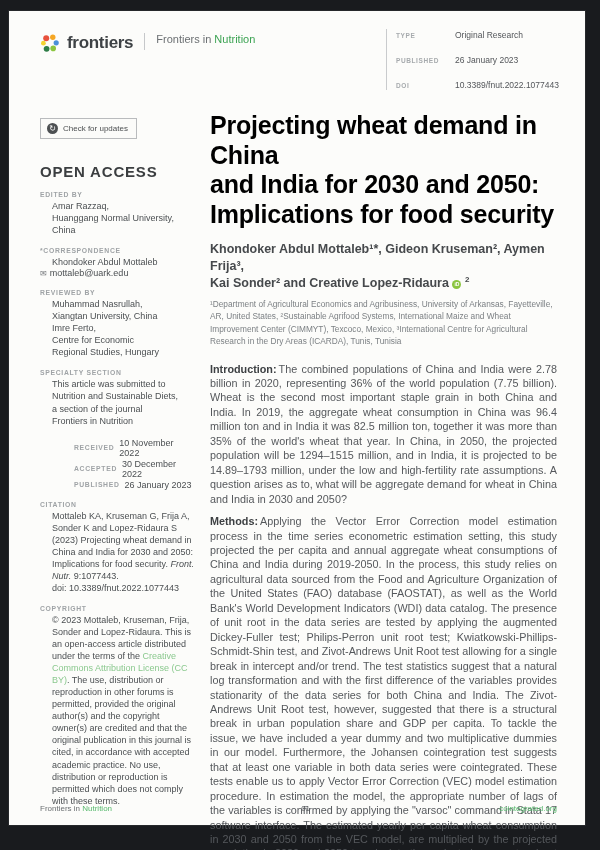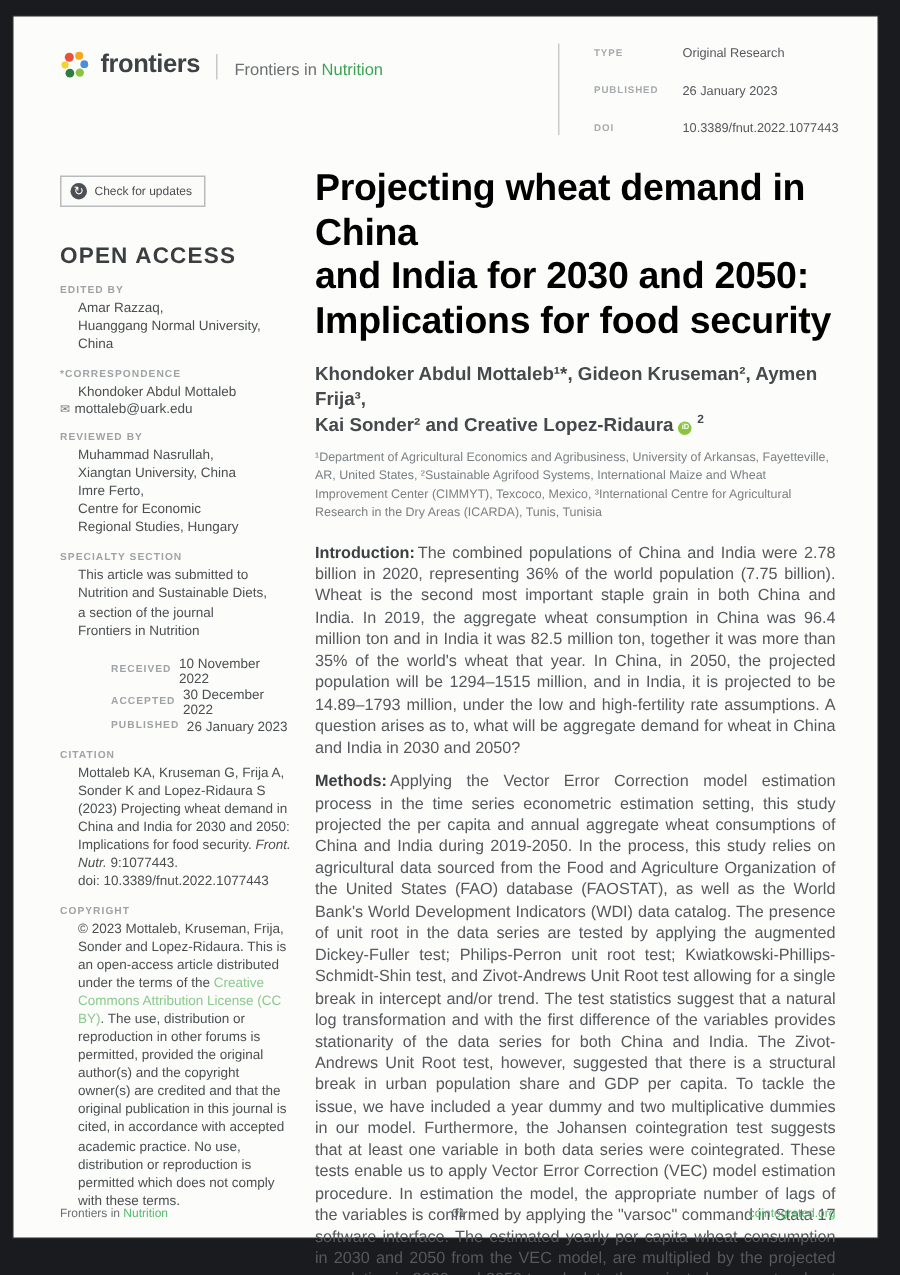--- a/index.html
+++ b/index.html
@@ -15,28 +15,28 @@
     width:576px; height:814px;
     background:#fcfcfa;
     box-shadow:0 0 0 1px #26282b;
   }
 
   
   .page-header {
     position:absolute; left:31px; right:26px; top:18px;
     display:flex; justify-content:space-between; align-items:flex-start;
   }
-  .logo-group { display:flex; align-items:flex-end; gap:7px; margin-top:4px; }
+  .logo-group { display:flex; align-items:flex-start; gap:7px; margin-top:4px; }
   .logo-mark { width:20px; height:20px; }
   .logo-word { font-size:17px; font-weight:bold; color:#3e4245; letter-spacing:-0.3px; }
   .logo-div { width:1px; height:17px; background:#c6c8ca; margin:0 4px; }
   .journal-line { font-size:11px; color:#6b6f72; }
   .journal-line .green { color:#3ca353; }
   .header-meta {
-    border-left:1px solid #c9cbcd; padding-left:23px; padding-top:1px;
+    border-left:1px solid #c9cbcd; padding-left:9px; padding-top:1px;
     display:grid; grid-template-columns:44px auto; row-gap:2px; column-gap:2px;gap:15px;
   }
   .meta-label { font-size:6.5px; letter-spacing:0.6px; color:#a6aaad; font-weight:bold; padding-top:2px; }
   .meta-value { font-size:8.5px; color:#53565a; }
 
   
   .sidebar { position:absolute; left:31px; top:106px; width:155px; }
   .check-btn {
     display:inline-flex; align-items:center; gap:5px;
     border:1px solid #b9bbbd; background:#fbfbf9;

